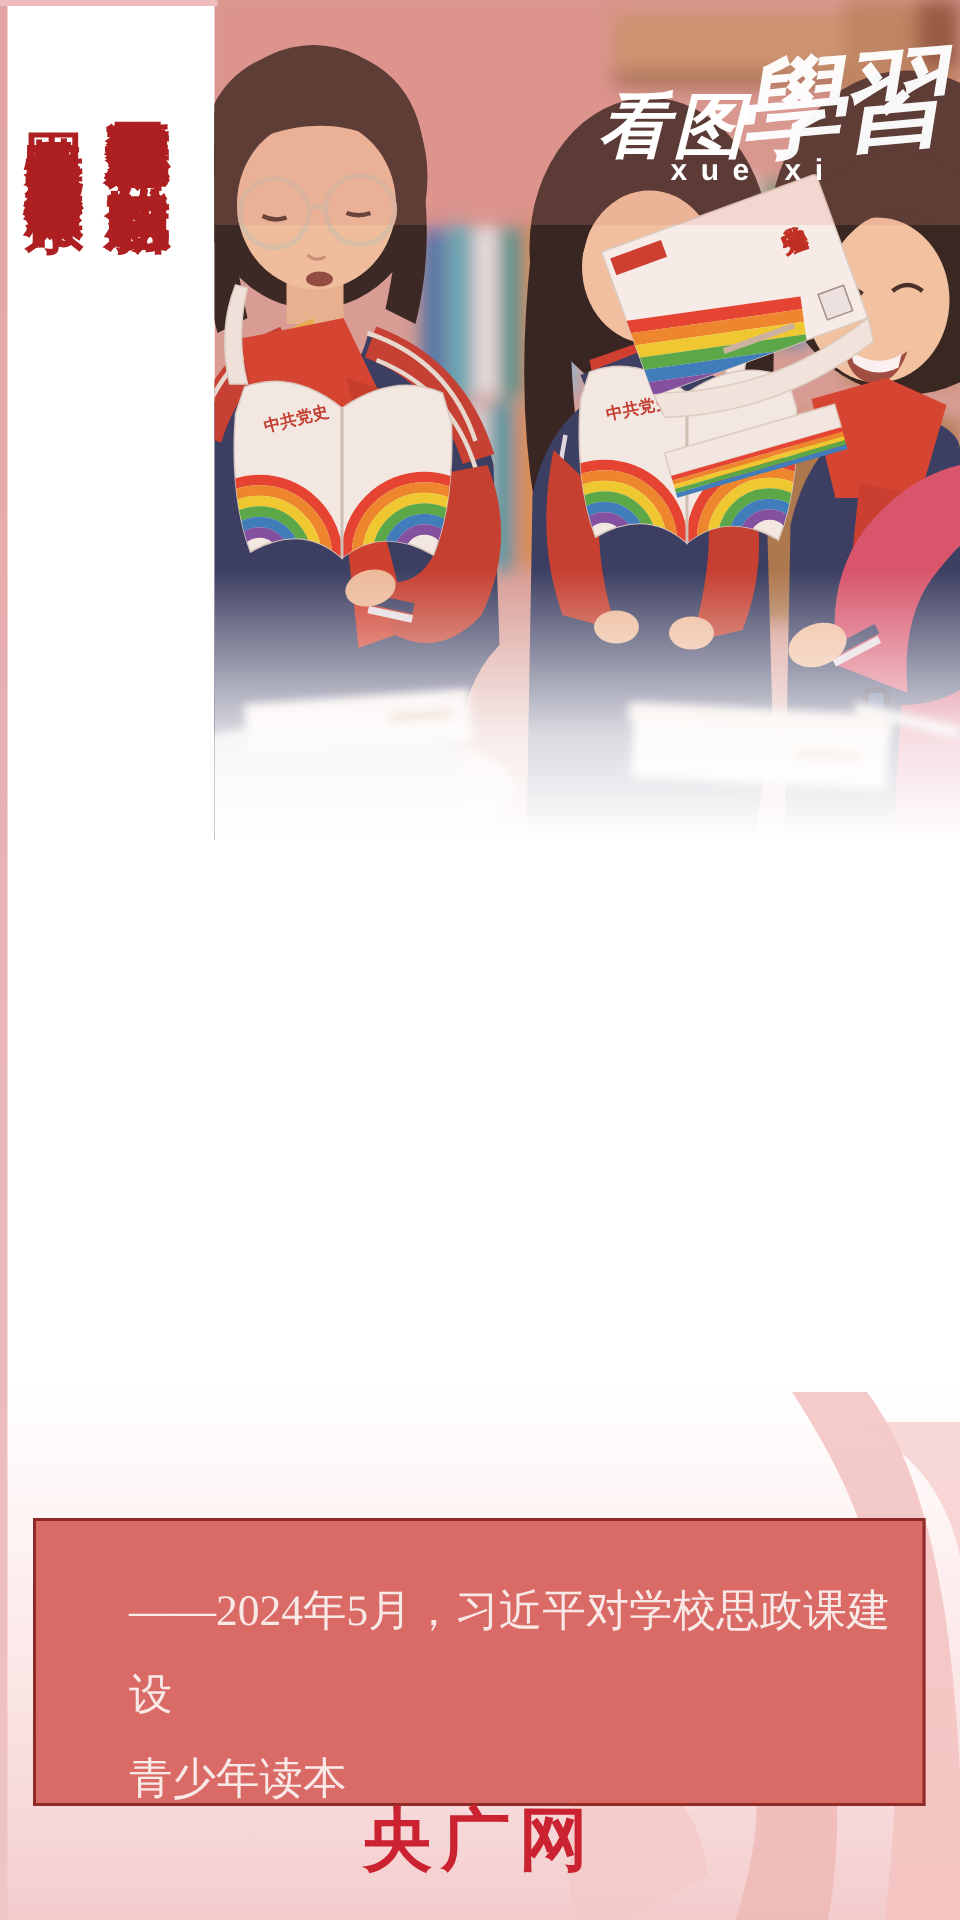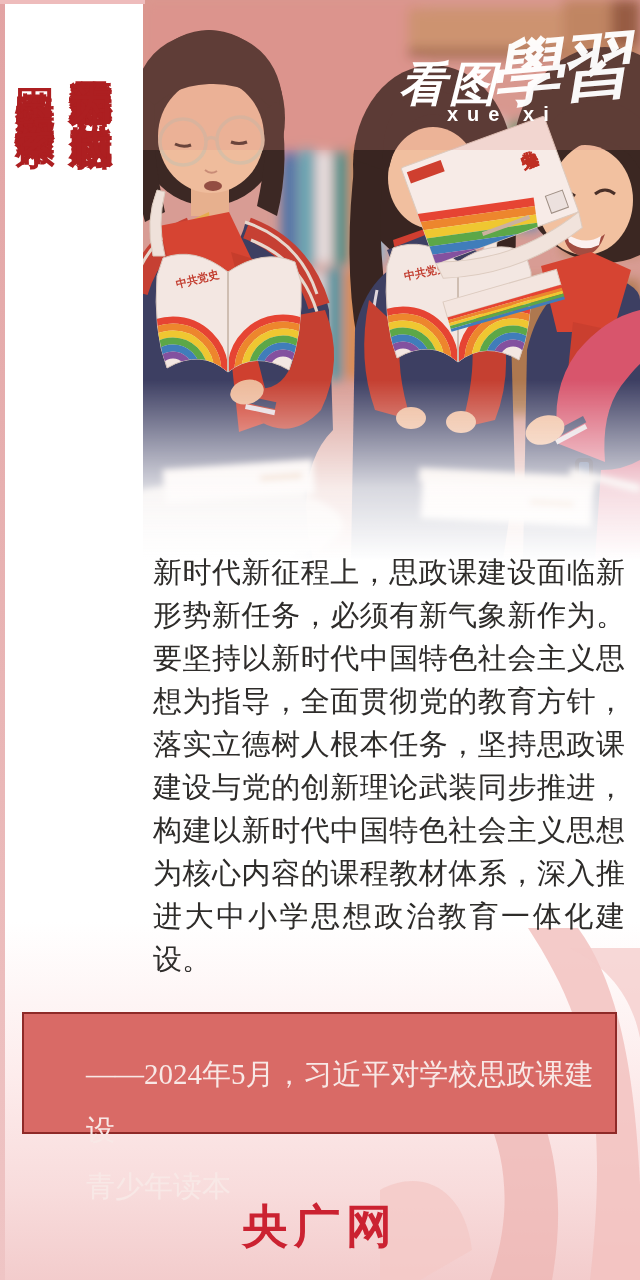--- a/index.html
+++ b/index.html
@@ -32,21 +32,21 @@
   .headline-outer { left:16px; top:56px; font-size:39px; letter-spacing:2px; }
 
   
   .paragraph { position:absolute; left:153px; top:551px; width:472px; z-index:2;
     font-size:29px; line-height:43px; color:#2e2c2a; text-align:justify; }
 
   
   .watermark { position:absolute; left:380px; top:928px; width:260px; height:352px; z-index:1; }
 
   
-  .quote-box { position:absolute; left:22px; top:1012px; width:595px; height:122px; box-sizing:border-box;
+  .quote-box { position:absolute; left:22px; top:1012px; width:595px; height:192px; box-sizing:border-box;
     background:#d96a66; border:2px solid #8e2a28; z-index:2;
     padding:32px 18px 0 62px; color:#f8e8e6; font-size:29px; line-height:56px; }
 
   
   .publisher { position:absolute; left:0; top:1196px; width:640px; text-align:center; z-index:2;
     font-family:"Liberation Sans","DejaVu Sans",sans-serif; font-weight:900;
     font-size:46px; letter-spacing:6px; color:#cb2231; }
 
   
   .bookc-title { position:absolute; left:512px; top:142px; transform:rotate(-20deg);
@@ -301,21 +301,20 @@
     <span class="t2">青少年读本</span>
   </div>
 
   <div class="logo logo-kantu">看图</div>
   <div class="logo logo-pinyin">xue xi</div>
   <div class="logo logo-xuexi">學習</div>
 
   <div class="headline-col headline-inner">思政课建设必须有新气象新作为　构建以新时代</div>
   <div class="headline-col headline-outer">中国特色社会主义思想为核心内容的课程教材体系</div>
 
-  <div class="paragraph">新时代新征程上，思政课建设面临新形势新任务，必须有新气象新作为。要坚持以新时代中国特色社会主义思想为指导，全面贯彻党的教育方针，落实立德树人根本任务，坚持思政课建设与党的创新理论武装同步推进，构建以新时代中国特色社会主义思想为核心内容的课程教材体系，深入推进大中小学思想政治教育一体化建设。</div>
 
   <svg class="watermark" viewBox="0 0 260 352" xmlns="http://www.w3.org/2000/svg">
     <path d="M 148,0 C 200,80 232,160 210,352 L 262,352 C 262,200 250,70 198,0 Z" fill="#f2c2c0" opacity="0.85"></path>
     <path d="M 58,120 C 120,180 142,260 110,352 L 172,352 C 192,240 162,148 98,98 Z" fill="#eeb5b3" opacity="0.75"></path>
     <path d="M 0,262 C 40,240 84,258 92,322 L 40,352 L 0,352 Z" fill="#f4c9c7" opacity="0.8"></path>
     <path d="M 190,20 C 230,40 252,70 260,110 L 260,20 Z" fill="#f4c9c7" opacity="0.7"></path>
   </svg>
 
   <div class="quote-box">
     <div>——2024年5月，习近平对学校思政课建设</div>

